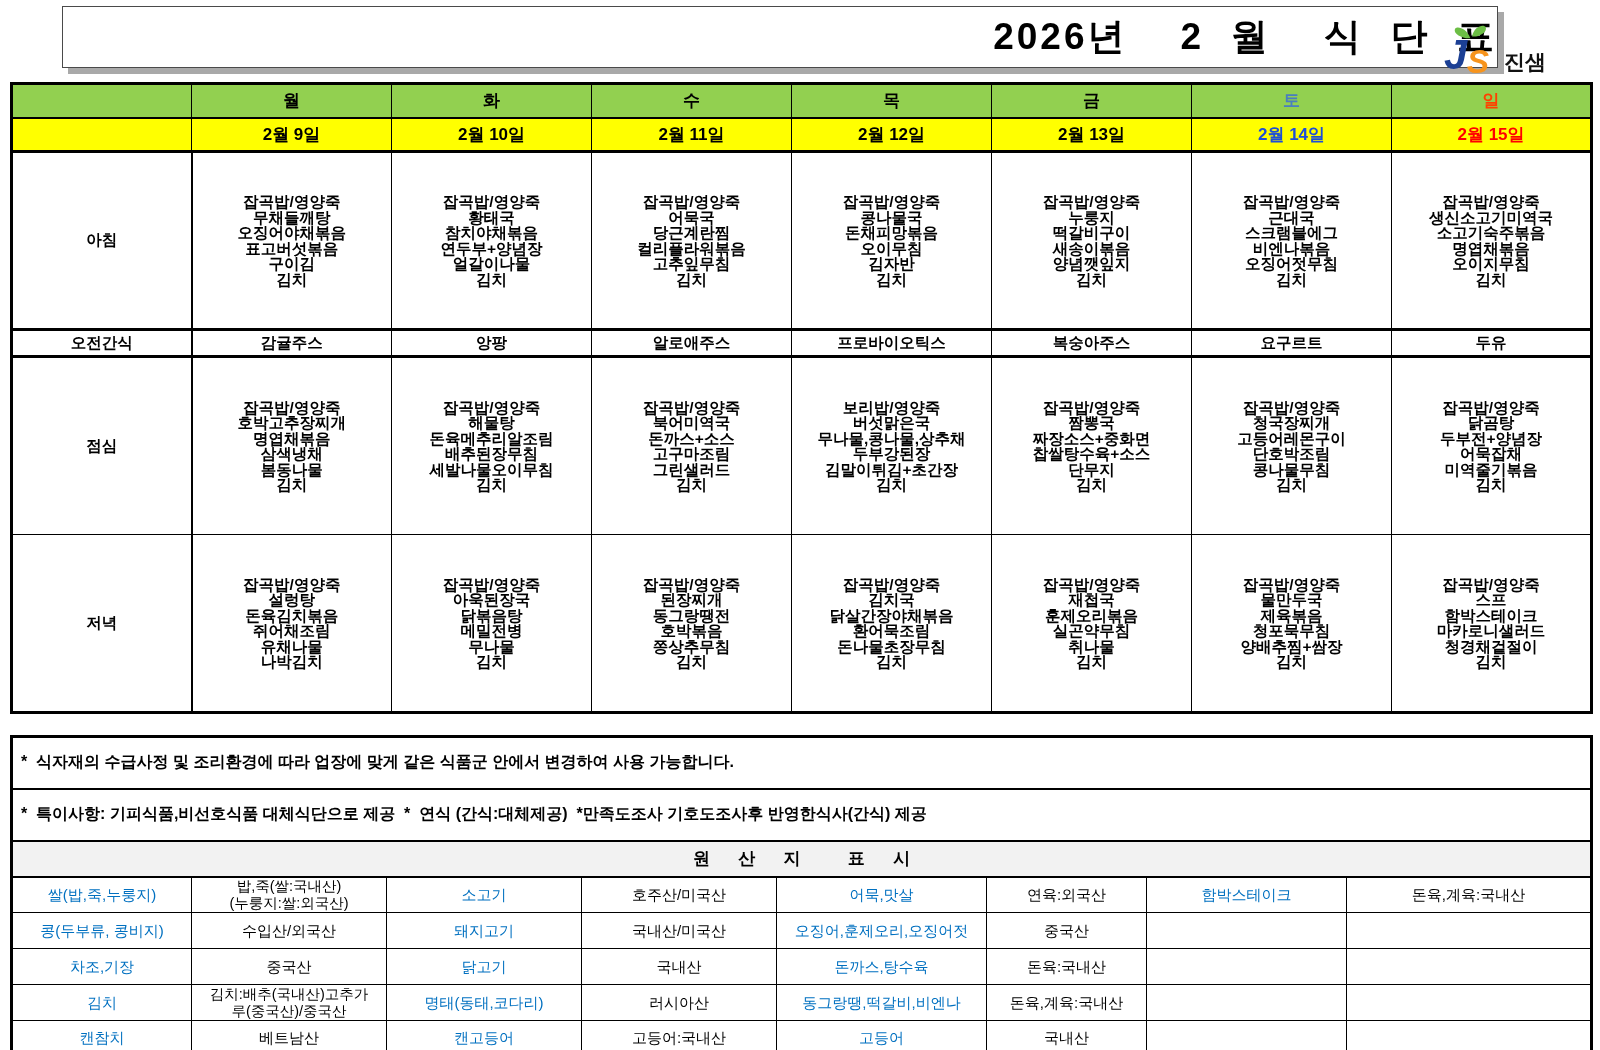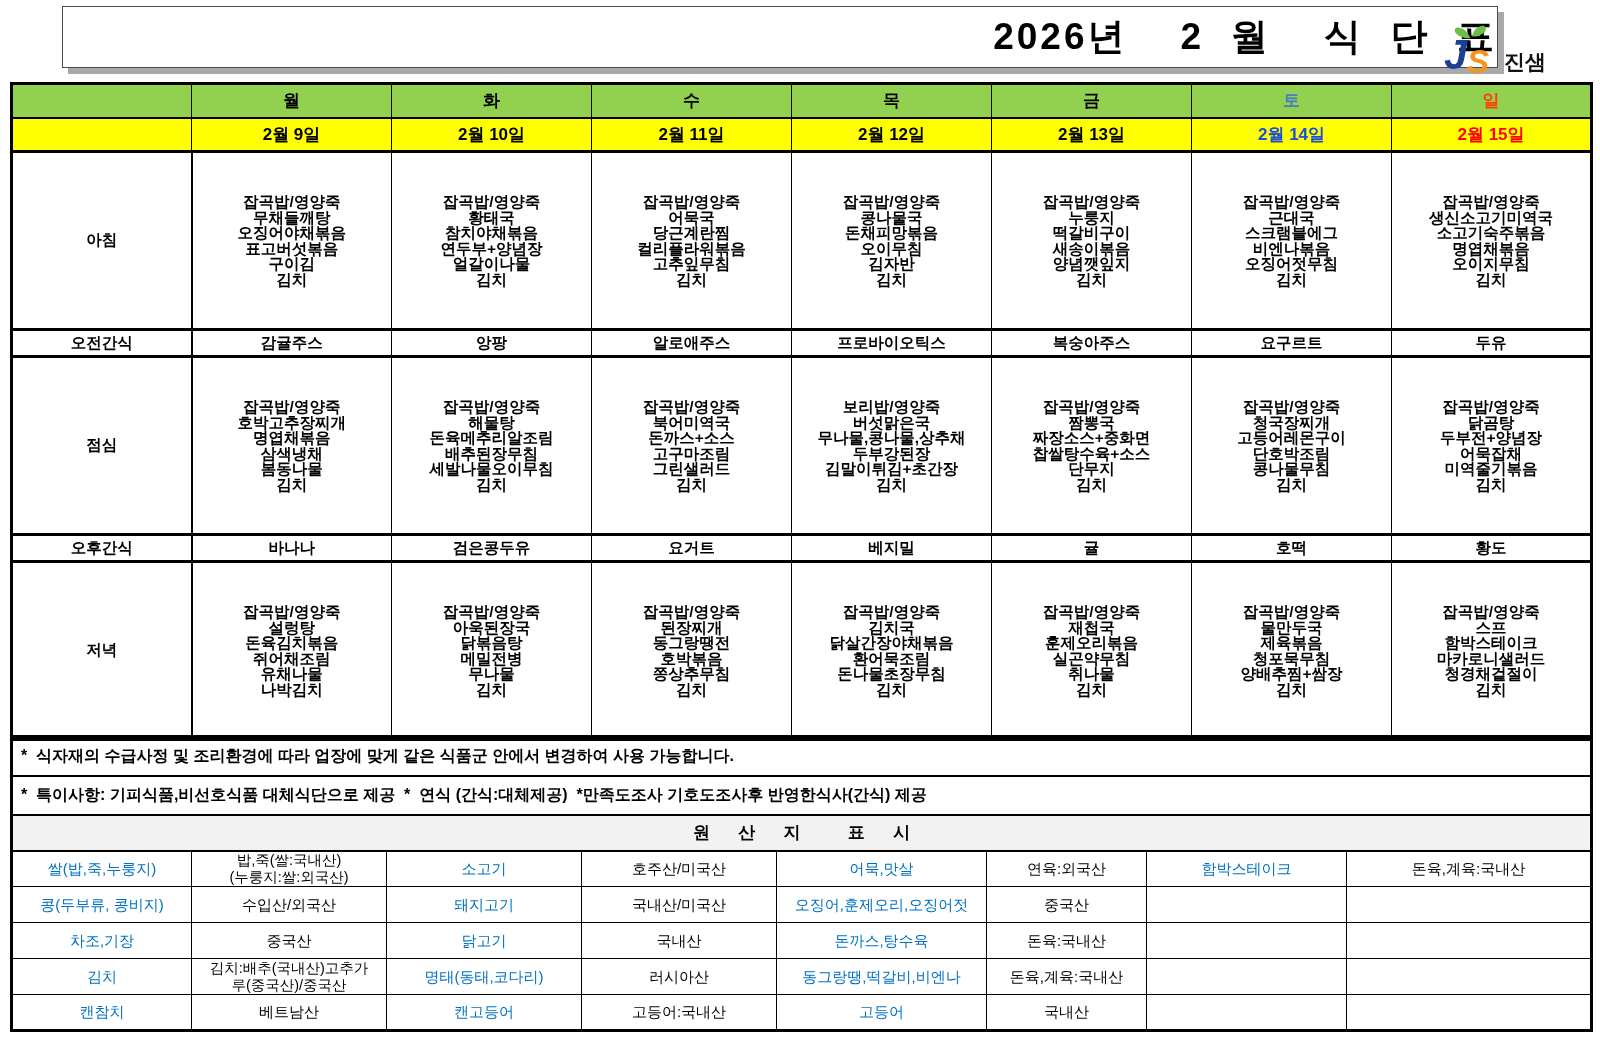--- a/index.html
+++ b/index.html
@@ -24,21 +24,21 @@
   .date-row{height:34px;}
   .date-row td{background:#FFFF00;font-size:17px;font-weight:800;border-bottom:3px solid #000;}
   .meal-row{height:178px;}
   .meal-row td{font-size:15.5px;font-weight:700;}
   .snack-row{height:27px;}
   .snack-row td{font-size:15.5px;font-weight:700;border-top:3px solid #000;border-bottom:3px solid #000;}
   .label-cell{font-size:15.5px;font-weight:700;border-right:2px solid #000;}
   .menu-stack{height:100%;display:flex;flex-direction:column;justify-content:space-around;align-items:center;}
   .menu-item{line-height:1;white-space:nowrap;}
 
-  .note-row{height:39px;}
+  .note-row{height:52px;}
   .note-row td{border:2px solid #000;text-align:left;font-size:16px;font-weight:700;padding-left:8px;white-space:pre;}
   .origin-title-row{height:36px;}
   .origin-title-row td{background:#F2F2F2;font-size:17px;font-weight:800;border:2px solid #000;white-space:pre;}
   .origin-row{height:36px;}
   .origin-row td{font-size:15px;font-weight:400;line-height:1.15;}
   .origin-row td.blue{color:#0070C0;}
   .origin-row td.pre{white-space:pre-line;font-size:14.5px;}
 </style>
 </head>
 <body>
@@ -240,30 +240,20 @@
             <div class="menu-stack">
               <div class="menu-item">잡곡밥/영양죽</div>
               <div class="menu-item">닭곰탕</div>
               <div class="menu-item">두부전+양념장</div>
               <div class="menu-item">어묵잡채</div>
               <div class="menu-item">미역줄기볶음</div>
               <div class="menu-item">김치</div>
             </div>
           </td>
         </tr>
-        <tr class="snack-row">
-          <td class="label-cell">오후간식</td>
-          <td>바나나</td>
-          <td>검은콩두유</td>
-          <td>요거트</td>
-          <td>베지밀</td>
-          <td>귤</td>
-          <td>호떡</td>
-          <td>황도</td>
-        </tr>
         <tr class="meal-row">
           <td class="label-cell">저녁</td>
           <td>
             <div class="menu-stack">
               <div class="menu-item">잡곡밥/영양죽</div>
               <div class="menu-item">설렁탕</div>
               <div class="menu-item">돈육김치볶음</div>
               <div class="menu-item">쥐어채조림</div>
               <div class="menu-item">유채나물</div>
               <div class="menu-item">나박김치</div>

